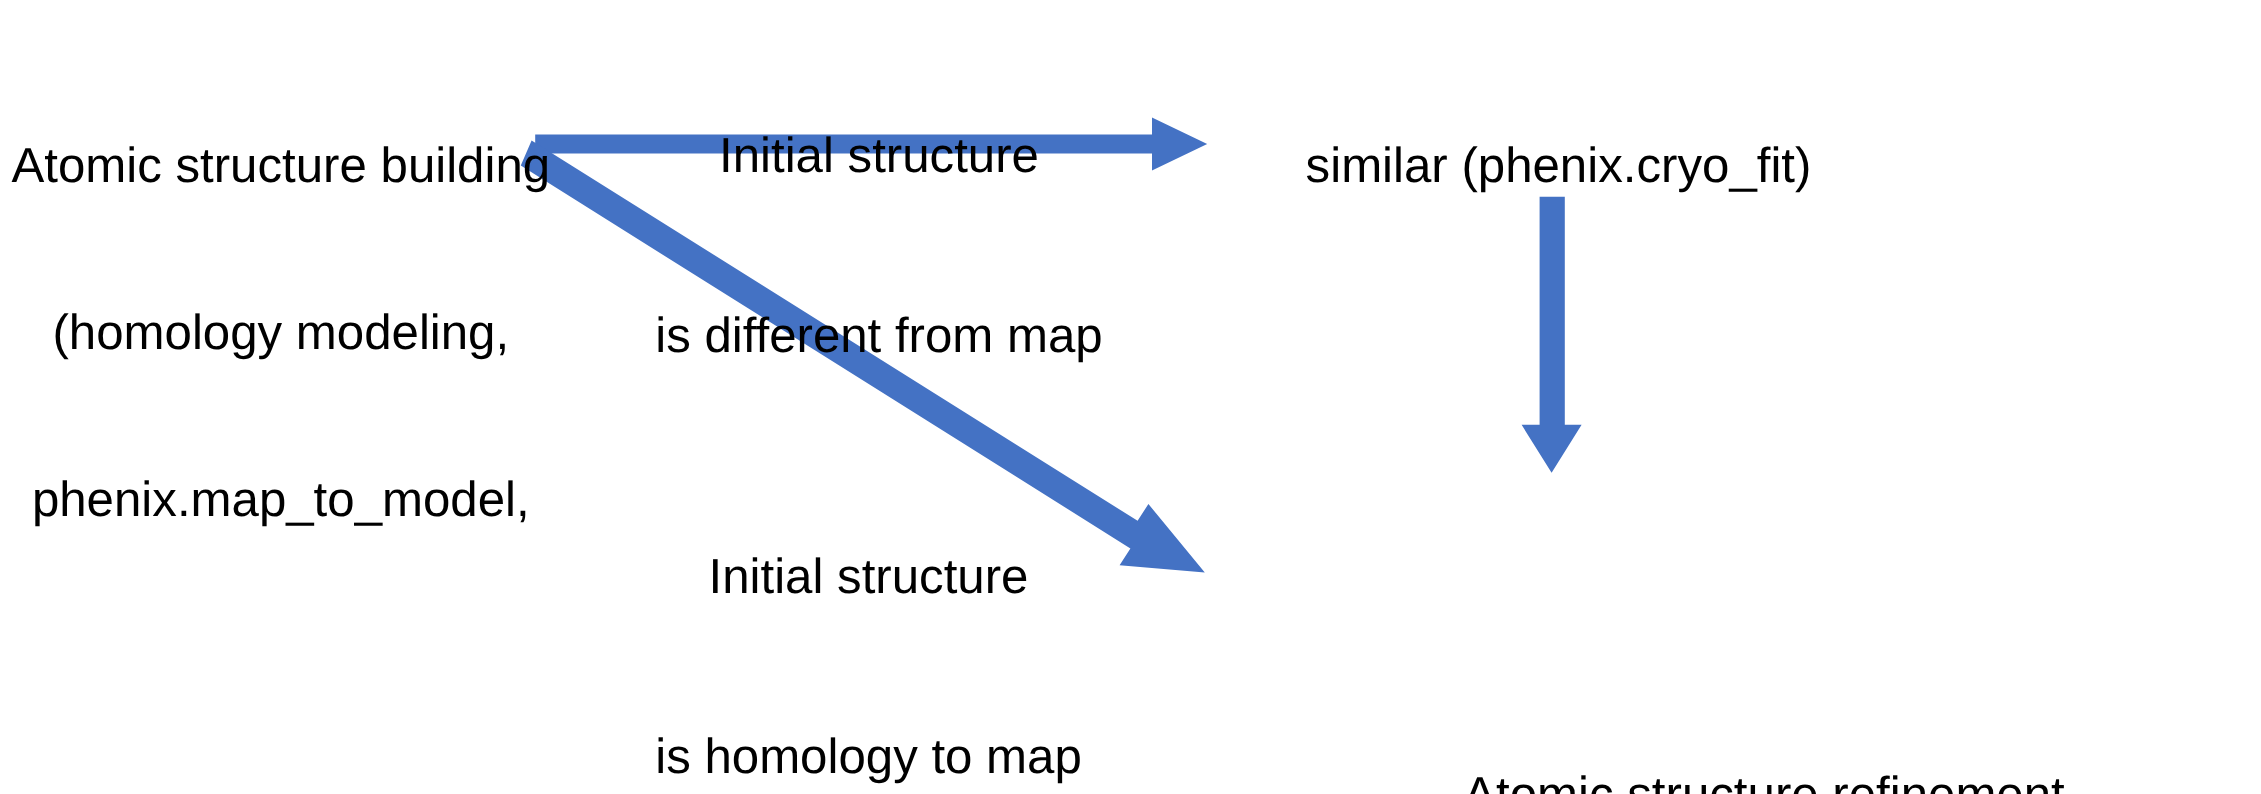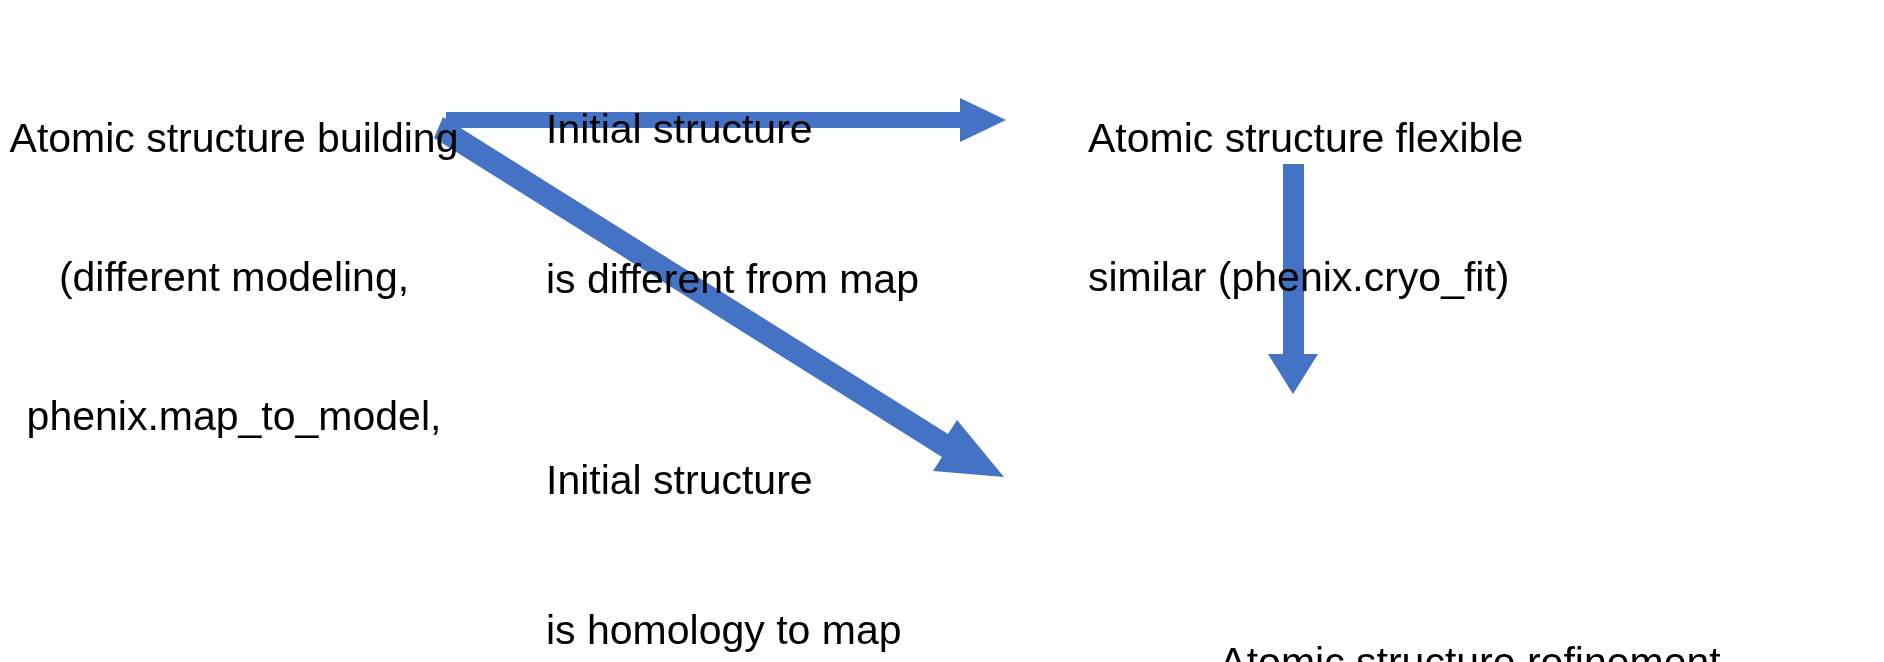--- a/index.html
+++ b/index.html
@@ -25,21 +25,21 @@
   }
   .node .ln { display: block; }
   .ital { }
   .ctr { text-align: center; }
   .lbl {
     position: absolute;
     font-size: 41px;
     line-height: 1.22;
     color: #000000;
     white-space: pre;
-    text-align: left;
+    text-align: center;
   }
   .lbl .ln { display: block; }
 
   
   #node-building   { left: 8px;    top: 22px;  width: 452px; text-align: center; }
   #node-flexible   { left: 1088px; top: 22px;  width: 470px; text-align: left; }
   #node-refinement { left: 1064px; top: 546px; width: 812px; text-align: center; }
 
   
   #label-different { left: 546px; top: 4px; }
@@ -75,26 +75,25 @@
                Z" fill="#4472C4"></path>
     </g>
 
     <g>
       <path d="M 1283 164 L 1304 164 L 1304 354 L 1318 354 L 1293 394 L 1268 354 L 1283 354 Z" fill="#4472C4"></path>
     </g>
   </svg>
 
   <div class="node ctr" id="node-building">
     <span class="ln">Atomic structure building</span>
-    <span class="ln">(different modeling,</span>
+    <span class="ln">(homology modeling,</span>
     <span class="ln ital">phenix.map_to_model,</span>
   </div>
 
   <div class="node" id="node-flexible">
-    <span class="ln">Atomic structure flexible</span>
     <span class="ln"><span>similar (</span><span class="ital">phenix.cryo_fit</span><span>)</span></span>
   </div>
 
   <div class="node ctr" id="node-refinement">
     <span class="ln">Atomic structure refinement</span>
     
   </div>
 
   <div class="lbl" id="label-different">
     <span class="ln">Initial structure</span>

